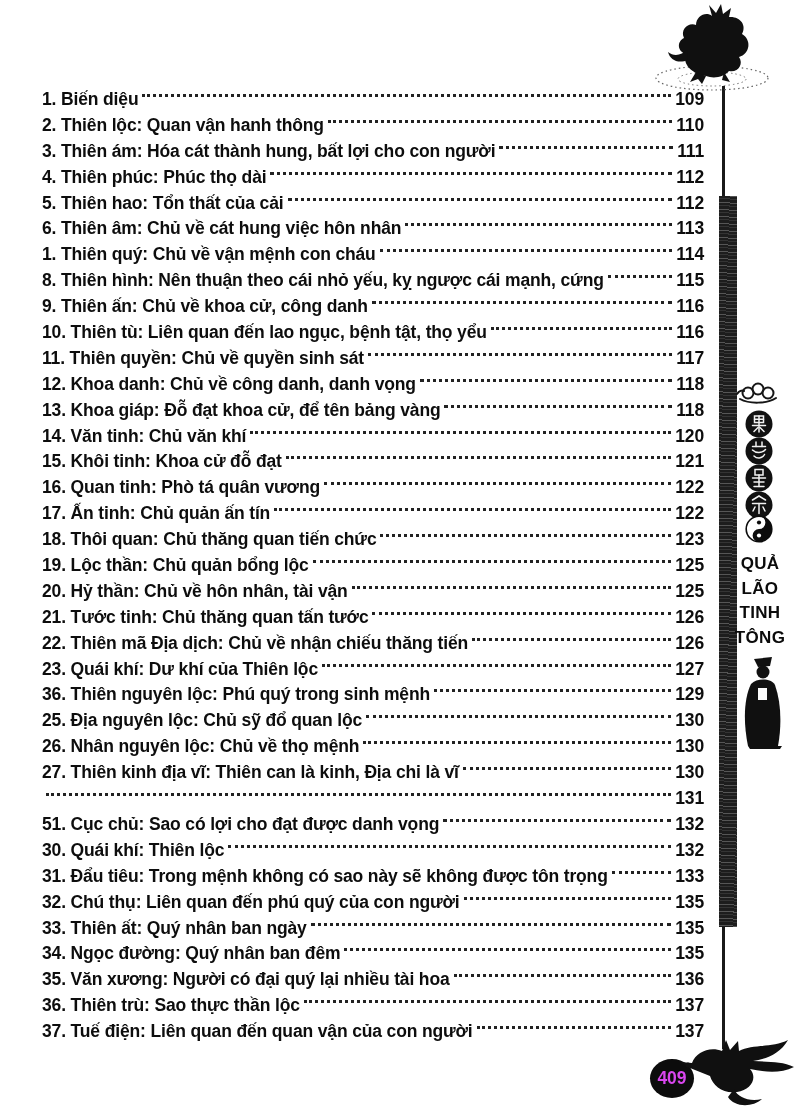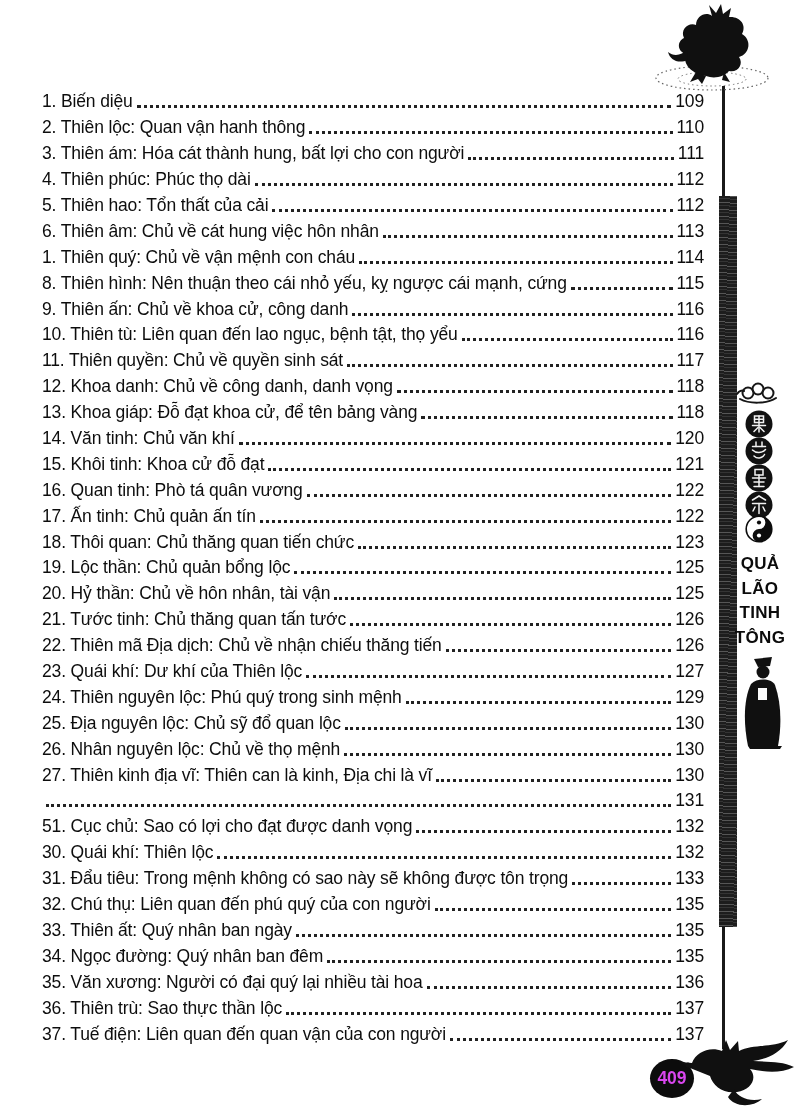--- a/index.html
+++ b/index.html
@@ -3,22 +3,22 @@
 <meta charset="utf-8">
 <style>
   html,body{margin:0;padding:0;background:#8a8a8a;}
   .page{
     position:relative;width:800px;height:1114px;background:#ffffff;
     overflow:hidden;font-family:"Liberation Sans",sans-serif;color:#0d0d0d;
   }
   
   .toc{position:absolute;left:42px;top:89px;width:662px;}
   .toc-row{
-    display:flex;align-items:center;height:25.9px;
-    font-size:17.5px;letter-spacing:-0.15px;white-space:nowrap;
+    display:flex;align-items:flex-start;height:25.9px;
+    font-size:17.5px;letter-spacing:-0.15px;white-space:nowrap;font-weight:bold;
   }
   .toc-label{flex:0 0 auto;}
   .leader{
     flex:1 1 auto;min-width:8px;height:0;
     border-bottom:3px dotted #222;margin:0 4px;transform:translateY(5px);
   }
   .toc-page{flex:0 0 auto;text-align:right;}
   
   .rail-line{position:absolute;left:722px;width:3px;background:#191919;}
   .rail-line.top{top:86px;height:110px;}
@@ -162,21 +162,21 @@
         <span class="toc-label">22. Thiên mã Địa dịch: Chủ về nhận chiếu thăng tiến</span>
         <span class="leader"></span>
         <span class="toc-page">126</span>
       </div>
       <div class="toc-row">
         <span class="toc-label">23. Quái khí: Dư khí của Thiên lộc</span>
         <span class="leader"></span>
         <span class="toc-page">127</span>
       </div>
       <div class="toc-row">
-        <span class="toc-label">24. Thiên nguyên lộc: Phú quý trong sinh mệnh</span>
+        <span class="toc-label">36. Thiên nguyên lộc: Phú quý trong sinh mệnh</span>
         <span class="leader"></span>
         <span class="toc-page">129</span>
       </div>
       <div class="toc-row">
         <span class="toc-label">25. Địa nguyên lộc: Chủ sỹ đổ quan lộc</span>
         <span class="leader"></span>
         <span class="toc-page">130</span>
       </div>
       <div class="toc-row">
         <span class="toc-label">26. Nhân nguyên lộc: Chủ về thọ mệnh</span>

